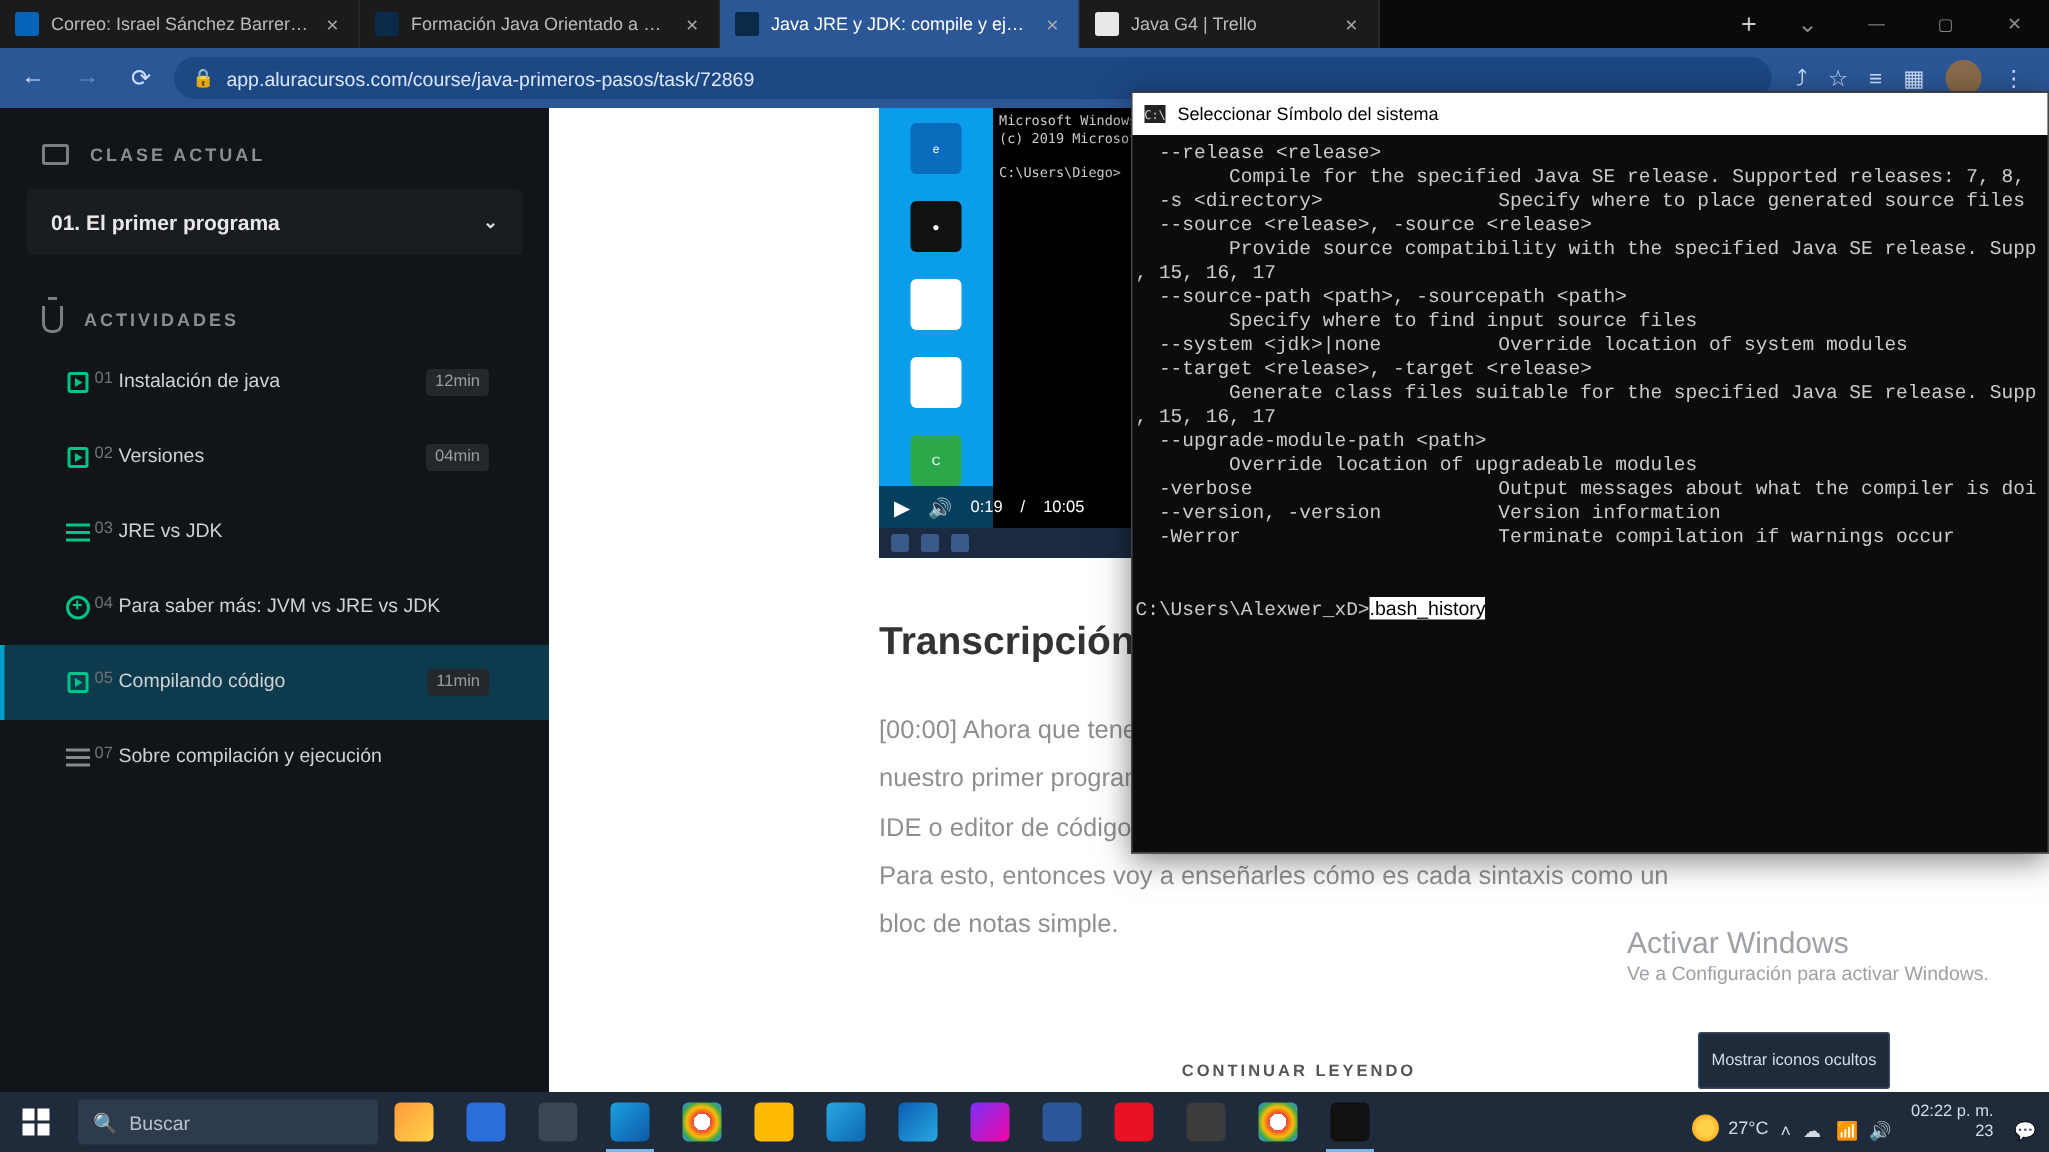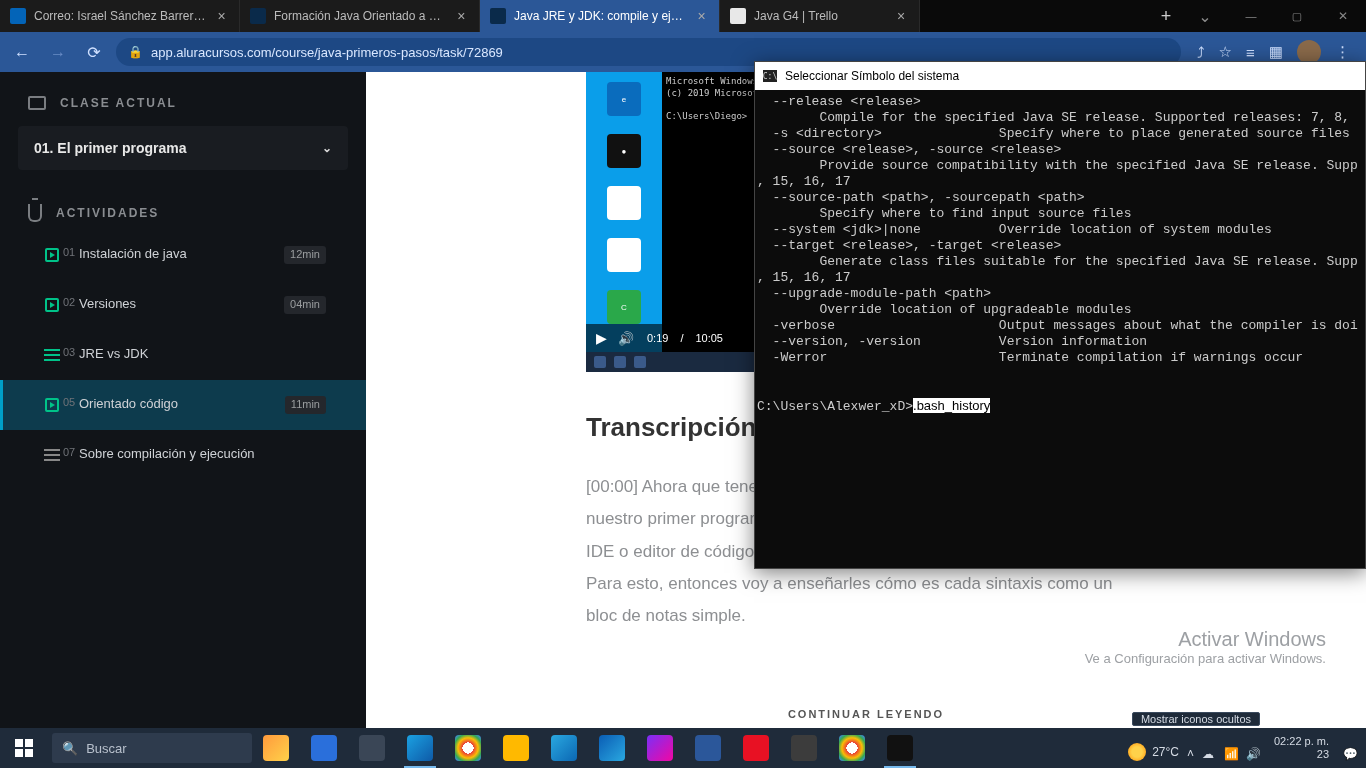--- a/index.html
+++ b/index.html
@@ -62,37 +62,37 @@
 .thead{display:flex;align-items:center;gap:20px;margin-bottom:28px}
 .thead h2{font-size:26px;color:#333;font-weight:700}
 .tline{flex:1;height:4px;background:#545454}
 .tbody{color:#8d8f92;font-size:17px;line-height:1.9}
 .contread{position:absolute;bottom:0;left:50%;transform:translateX(-50%);font-size:11px;letter-spacing:2px;color:#555;font-weight:700;padding:8px}
 .cmdwin{position:absolute;top:61px;left:754px;width:612px;height:508px;background:#0c0c0c;border:1px solid #444;box-shadow:0 4px 20px rgba(0,0,0,.5)}
 .cmdtitle{height:28px;background:#fff;display:flex;align-items:center;padding:0 8px;gap:8px;font-size:12px;color:#000}
 .cmdicon{width:14px;height:12px;background:#222;position:relative;font-family:monospace;font-size:8px;color:#ccc;display:flex;align-items:center;justify-content:center}
 .cmdbody{font-family:Consolas,"Courier New",monospace;font-size:13px;color:#ccc;padding:4px 2px;line-height:16px;white-space:pre;overflow:hidden;height:478px}
 .cmdbody .hl{background:#fff;color:#000}
-.winact{position:absolute;right:40px;bottom:62px;color:#9da0a4;text-align:right}
+.winact{position:absolute;right:40px;bottom:72px;color:#9da0a4;text-align:left}
 .winact .t1{font-size:20px}
 .winact .t2{font-size:13px}
 .taskbar{position:absolute;bottom:0;left:0;width:1366px;height:40px;background:#1f2b3a;display:flex;align-items:center}
 .start{width:48px;height:40px;display:flex;align-items:center;justify-content:center}
 .winlogo{width:18px;height:18px;display:grid;grid-template-columns:1fr 1fr;grid-template-rows:1fr 1fr;gap:2px}
 .winlogo span{background:#fff}
 .search{width:200px;height:30px;background:#2e3b4d;border-radius:3px;display:flex;align-items:center;padding:0 10px;gap:8px;color:#b8c0cc;font-size:13px;margin-left:4px}
 .tbicons{display:flex;align-items:center;height:40px}
 .tbicons .ti{width:48px;height:40px;display:flex;align-items:center;justify-content:center;position:relative}
 .ti .ic{width:26px;height:26px;border-radius:4px}
 .ti.active::after{content:"";position:absolute;bottom:0;left:8px;right:8px;height:2px;background:#76b9ed}
 .tray{margin-left:auto;display:flex;align-items:flex-end;gap:8px;padding-right:8px;color:#d5dbe4;font-size:12px}
 .weather{display:flex;align-items:center;gap:6px}
 .sun{width:18px;height:18px;border-radius:50%;background:radial-gradient(circle,#ffd24a 40%,#ff8a00 100%)}
 .clock{text-align:right;line-height:1.2;font-size:11px;padding:0 6px}
-.trayhide{position:absolute;right:106px;bottom:42px;background:#1f2b3a;border:1px solid #3a4a5e;color:#d5dbe4;font-size:11px;padding:0 8px;border-radius:2px}
+.trayhide{position:absolute;right:106px;bottom:42px;background:#1f2b3a;border:1px solid #3a4a5e;color:#d5dbe4;font-size:11px;padding:12px 8px;border-radius:2px}
 .tricon{width:14px;height:14px;display:inline-block}
 </style>
 </head>
 <body>
 
 <div class="titlebar">
   <div class="tabs" id="tabstrip">
       <div class="tab">
         <div class="favicon" style="background:#0364b8"></div>
         <span class="tlabel">Correo: Israel Sánchez Barrera - O</span>
@@ -172,26 +172,33 @@
           <span class="alabel">Versiones</span>
           <span class="adur">04min</span>
         </div>
         <div class="activity">
           <div class="aicon">
             <div class="txt-ic"></div>
           </div>
           <span class="anum">03</span>
           <span class="alabel">JRE vs JDK</span>
         </div>
+        <div class="activity">
+          <div class="aicon">
+            <div class="plus-c"></div>
+          </div>
+          <span class="anum">04</span>
+          <span class="alabel">Para saber más: JVM vs JRE vs JDK</span>
+        </div>
         <div class="activity current">
           <div class="aicon">
             <div class="play-sq"></div>
           </div>
           <span class="anum">05</span>
-          <span class="alabel">Orientado código</span>
+          <span class="alabel">Compilando código</span>
           <span class="adur">11min</span>
         </div>
         <div class="activity">
           <div class="aicon">
             <div class="txt-ic-g"></div>
           </div>
           <span class="anum">07</span>
           <span class="alabel">Sobre compilación y ejecución</span>
         </div>
       </div>

